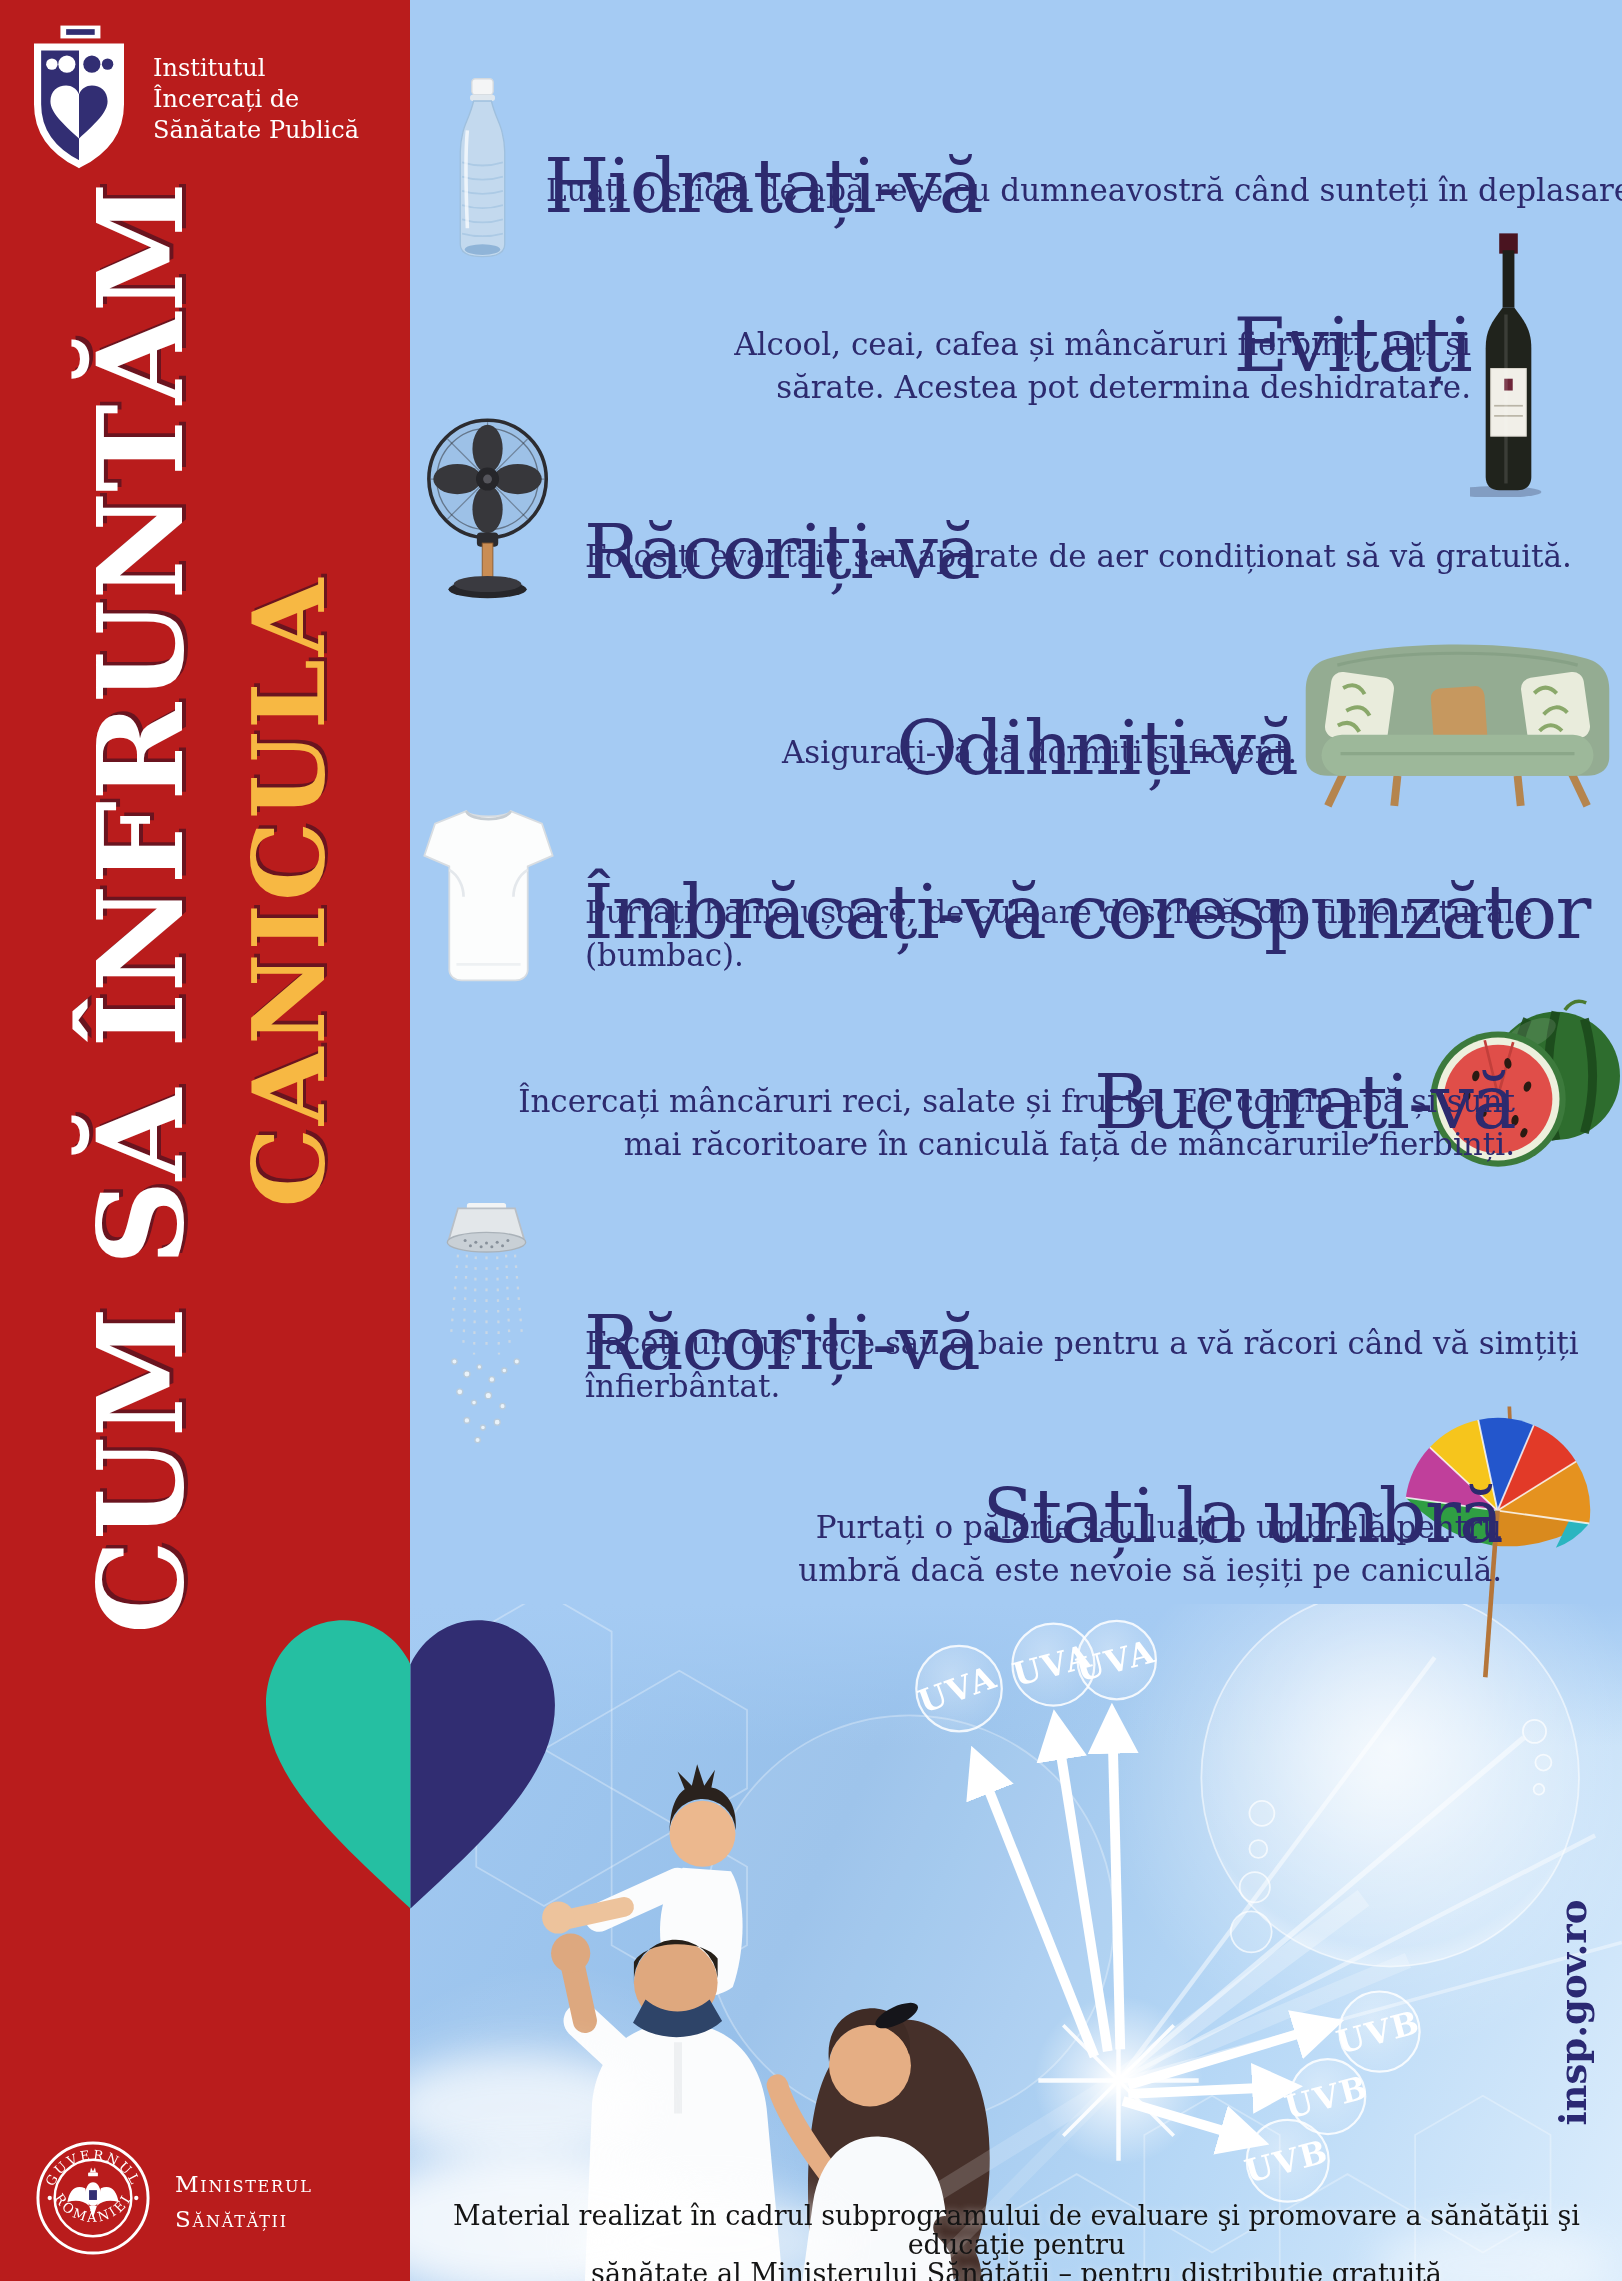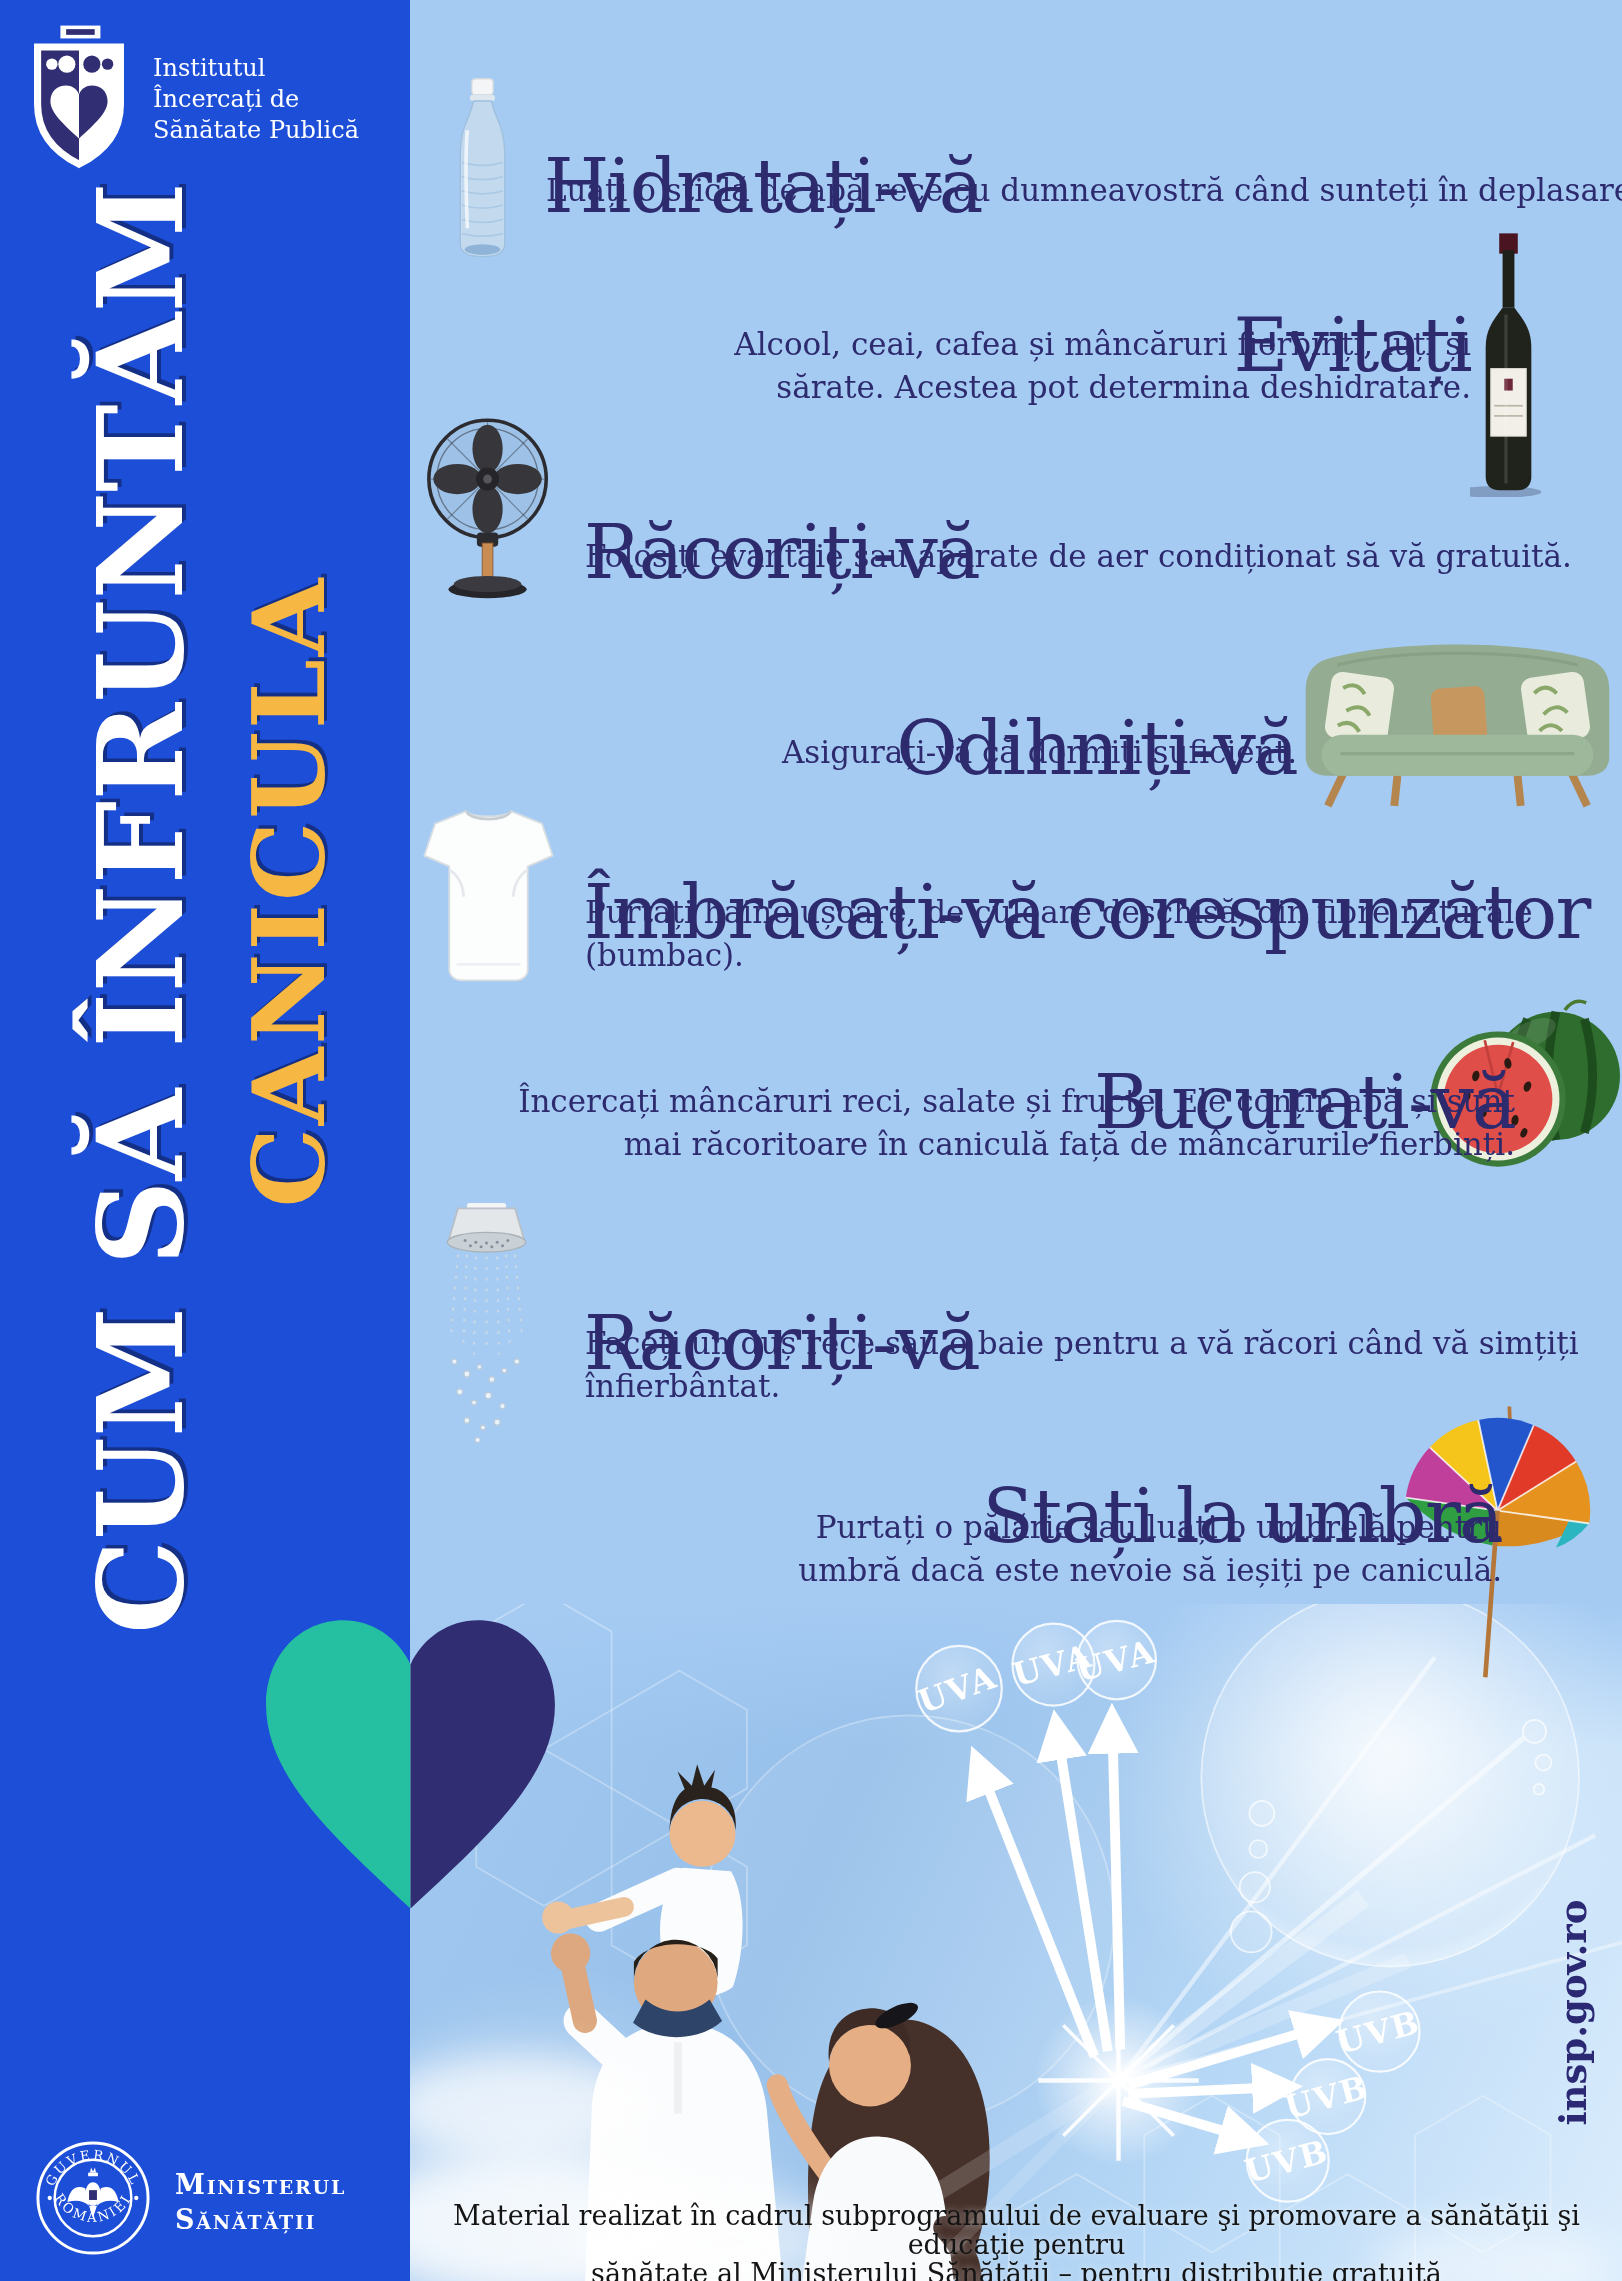--- a/index.html
+++ b/index.html
@@ -1,27 +1,27 @@
 <!DOCTYPE html>
 <html style="font-size:14.3px"><head>
 <meta charset="utf-8">
 <style>
   html,body{margin:0;padding:0;background:#8ea6c9;}
   .poster{position:relative;width:1623px;height:2281px;overflow:hidden;
           background:#a5cbf3;font-family:"DejaVu Serif",serif;}
   .abs{position:absolute;}
   
-  .sidebar{position:absolute;left:0;top:0;width:410px;height:2281px;background:#1d4ed8;}
+  .sidebar{position:absolute;left:0;top:0;width:410px;height:2281px;background:#b91c1c;}
   .insp-text{position:absolute;left:153px;top:53px;color:#fff;font-size:24px;line-height:31px;}
   .vtitle{position:absolute;transform:rotate(-90deg);white-space:nowrap;text-align:center;
           font-weight:bold;text-shadow:3.6px 3.6px 0 rgba(10,10,35,.45);}
   .vtitle-white{left:-554px;top:872px;width:1390px;height:134px;font-size:118px;line-height:134px;color:#ffffff;}
   .vtitle-yellow{left:-23px;top:841px;width:624px;height:109px;font-size:100px;line-height:109px;color:#f7b843;letter-spacing:2.7px;}
-  .ministry{position:absolute;left:175px;top:2167px;color:#fff;font-size:27px;line-height:35px;
-            font-variant:small-caps;letter-spacing:1.8px;font-weight:bold;}
+  .ministry{position:absolute;left:175px;top:2167px;color:#fff;font-size:23px;line-height:35px;
+            font-variant:small-caps;letter-spacing:1.8px;}
   
   .title{position:absolute;font-weight:normal;font-size:75px;line-height:1;color:#2d2a6e;
          letter-spacing:-1.8px;white-space:nowrap;z-index:5;}
   .body{position:absolute;font-size:31px;line-height:43px;color:#2d2a6e;white-space:nowrap;z-index:5;}
   .right{text-align:right;}
   .t1{left:544px;top:87px}   .b1{left:546px;top:169px}
   .t2{right:152px;top:246px} .b2{right:152px;top:323px}
   .t3{left:584px;top:453px}  .b3{left:585px;top:535px}
   .t4{right:326px;top:649px} .b4{right:326px;top:731px}
   .t5{left:584px;top:813px}  .b5{left:585px;top:891px}

